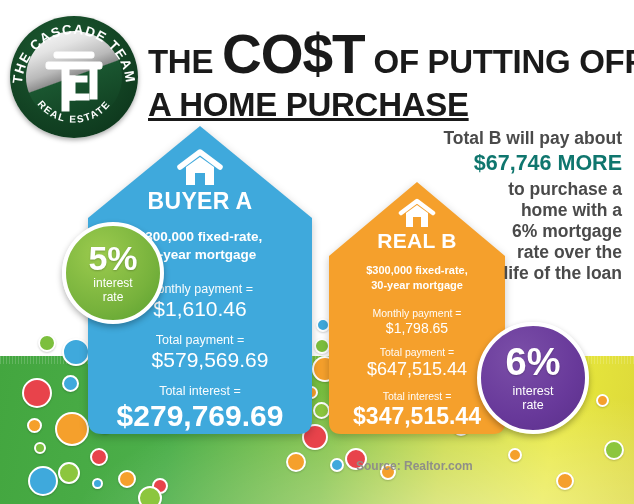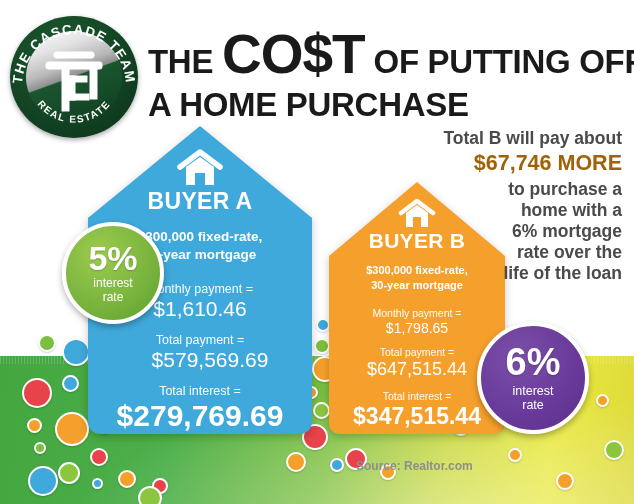--- a/index.html
+++ b/index.html
@@ -27,21 +27,21 @@
        #1a5630 50%,#154a28 72%,#0f3a1f 100%);}
   .logo-mono{position:absolute;left:0;top:0;width:128px;height:122px;}
   .logo-arc{position:absolute;left:0;top:0;width:128px;height:122px;}
   .logo-arc text{font-family:"Liberation Sans",sans-serif;font-weight:bold;fill:#ffffff;}
 
   
   .title{position:absolute;left:148px;top:26px;width:480px;color:#1a1a1a;
      font-weight:bold;line-height:1.02;letter-spacing:-.3px;}
   .t-line1{font-size:33px;white-space:nowrap;}
   .t-big{font-size:55px;letter-spacing:-1px;}
-  .t-line2{font-size:33px;margin-top:6px;}
+  .t-line2{font-size:33px;margin-top:6px;text-decoration:underline;}
 
   
   .house{position:absolute;}
   .house-a{left:88px;top:126px;width:224px;height:308px;
      filter:drop-shadow(0 3px 4px rgba(0,0,0,.22));}
   .house-b{left:329px;top:182px;width:176px;height:252px;
      filter:drop-shadow(0 3px 4px rgba(0,0,0,.22));}
   .shape{position:absolute;inset:0;}
 
   .h-content{position:absolute;left:0;width:100%;text-align:center;color:#fff;}
@@ -80,21 +80,21 @@
   .badge-5 .pct{font-size:34px;margin-bottom:3px;}
   .badge-5 .lab{font-size:12px;}
   .badge-6{left:477px;top:322px;width:112px;height:112px;
      background:radial-gradient(circle at 36% 30%,#7b4fa8,#68399a 60%,#5a2f8a);}
   .badge-6 .pct{font-size:38px;margin-bottom:3px;}
   .badge-6 .lab{font-size:12.5px;}
 
   
   .rt{position:absolute;left:408px;top:128px;width:214px;text-align:right;
       color:#4a4a4a;font-weight:bold;font-size:17.5px;line-height:1.2;}
-  .rt .red{color:#a16207;font-size:21.5px;display:block;margin:2px 0 2px;white-space:nowrap;}
+  .rt .red{color:#0f766e;font-size:21.5px;display:block;margin:2px 0 2px;white-space:nowrap;}
 
   .source{position:absolute;left:356px;top:459px;color:#8f8f88;font-weight:bold;font-size:12px;}
 </style>
 </head>
 <body>
 
 <div id="canvas">
 
   <div class="grass">
     <div class="grass-top"></div>
@@ -168,21 +168,21 @@
   <div class="house house-b">
     <svg class="shape" viewBox="0 0 176 252" preserveAspectRatio="none">
       <path d="M88 0 L176 74 L176 240 Q176 252 164 252 L12 252 Q0 252 0 240 L0 74 Z" fill="#f5a02c"></path>
     </svg>
     <div class="h-content" style="top:16px;">
       <svg class="h-icon" width="38" height="30" viewBox="0 0 38 30">
         <path d="M3 15 L19 3 L35 15" stroke="#fff" stroke-width="4.5" fill="none" stroke-linecap="round" stroke-linejoin="round"></path>
         <path d="M8 15 L8 29 L30 29 L30 15 L19 7 Z" fill="#fff"></path>
         <rect x="15" y="19" width="8" height="10" fill="#f5a02c"></rect>
       </svg>
-      <div class="h-name b-name">BUYER B</div>
+      <div class="h-name b-name">REAL B</div>
       <div class="h-sub b-sub">
         <div>$300,000 fixed-rate,</div>
         <div>30-year mortgage</div>
       </div>
       <div class="h-lab b-lab">Monthly payment =</div>
       <div class="h-val b-val1">$1,798.65</div>
       <div class="h-lab b-lab2">Total payment =</div>
       <div class="h-val b-val2">$647,515.44</div>
       <div class="h-lab b-lab3">Total interest =</div>
       <div class="h-val b-val3">$347,515.44</div>

